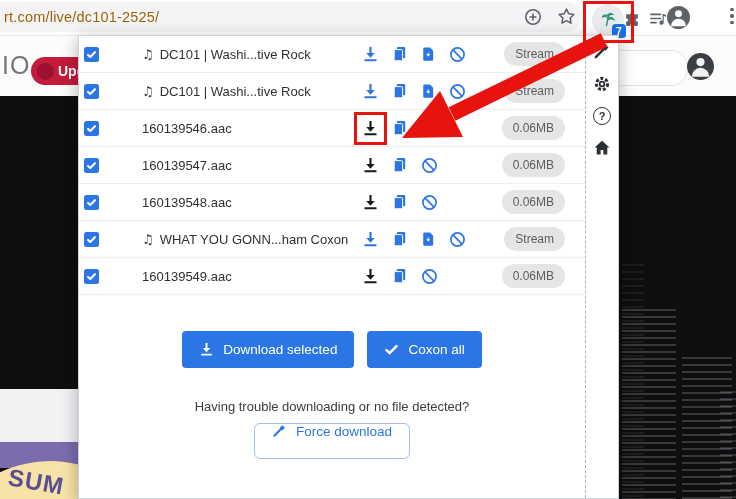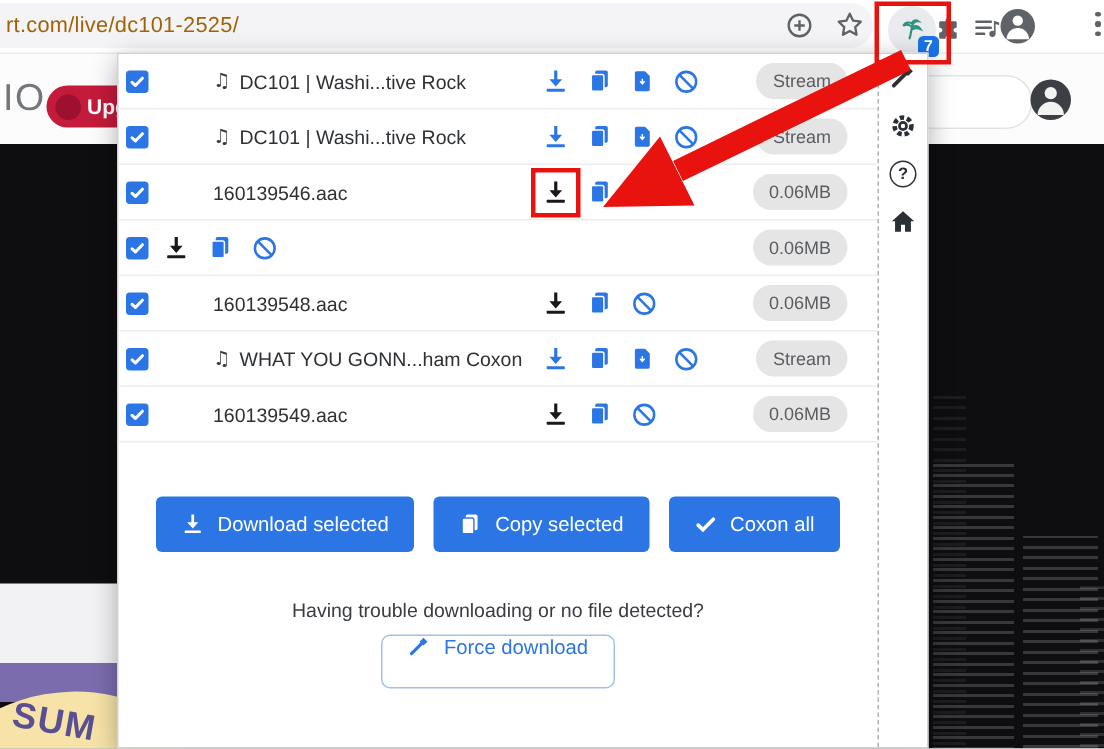--- a/index.html
+++ b/index.html
@@ -261,20 +261,24 @@
             </span>
     </span>
     <span class="size-badge">0.06MB</span>
   </div>
         <div class="row">
     <span class="checkbox">
       <svg width="11" height="11" viewBox="0 0 16 16" fill="none" stroke="#fff" stroke-width="3" stroke-linecap="round" stroke-linejoin="round">
               <path d="M3 8.6l3.2 3L13 4.6"></path>
             </svg>
     </span>
+    <span class="row-name">
+
+      <span>160139547.aac</span>
+    </span>
     <span class="row-icons">
       <span class="act dl dark">
               <svg width="17" height="17" viewBox="0 0 16 16" fill="currentColor">
                 <path d="M7 1h2v5.5h3L8 11 4 6.5h3z"></path>
                 <rect x="2.3" y="12.4" width="11.4" height="1.9" rx=".5"></rect>
               </svg>
             </span>
       <span class="act">
               <svg width="16" height="16" viewBox="0 0 16 16" fill="currentColor">
                 <rect x="4.8" y="1" width="8.4" height="11.2" rx="1.2"></rect>
@@ -399,29 +403,20 @@
 
     <div class="btn-row1">
       <button class="btn">
         <span>
             <svg width="15" height="15" viewBox="0 0 16 16" fill="#fff">
               <path d="M7 1h2v5.5h3L8 11 4 6.5h3z"></path>
               <rect x="2.3" y="12.4" width="11.4" height="1.9" rx=".5"></rect>
             </svg>
           </span>
         <span>Download selected</span>
-      </button>
-      <button class="btn">
-        <span>
-            <svg width="15" height="15" viewBox="0 0 16 16" fill="#fff">
-              <rect x="4.8" y="1" width="8.4" height="11.2" rx="1.2"></rect>
-              <rect x="2.2" y="3.6" width="8.4" height="11.2" rx="1.2" stroke="#2b76e4" stroke-width="1"></rect>
-            </svg>
-          </span>
-        <span>Copy selected</span>
       </button>
       <button class="btn">
         <span>
             <svg width="15" height="15" viewBox="0 0 16 16" fill="none" stroke="#fff" stroke-width="2.6" stroke-linecap="round">
               <path d="M2.6 8.6l3.4 3.3L13.4 4.4"></path>
             </svg>
           </span>
         <span>Coxon all</span>
       </button>
     </div>

